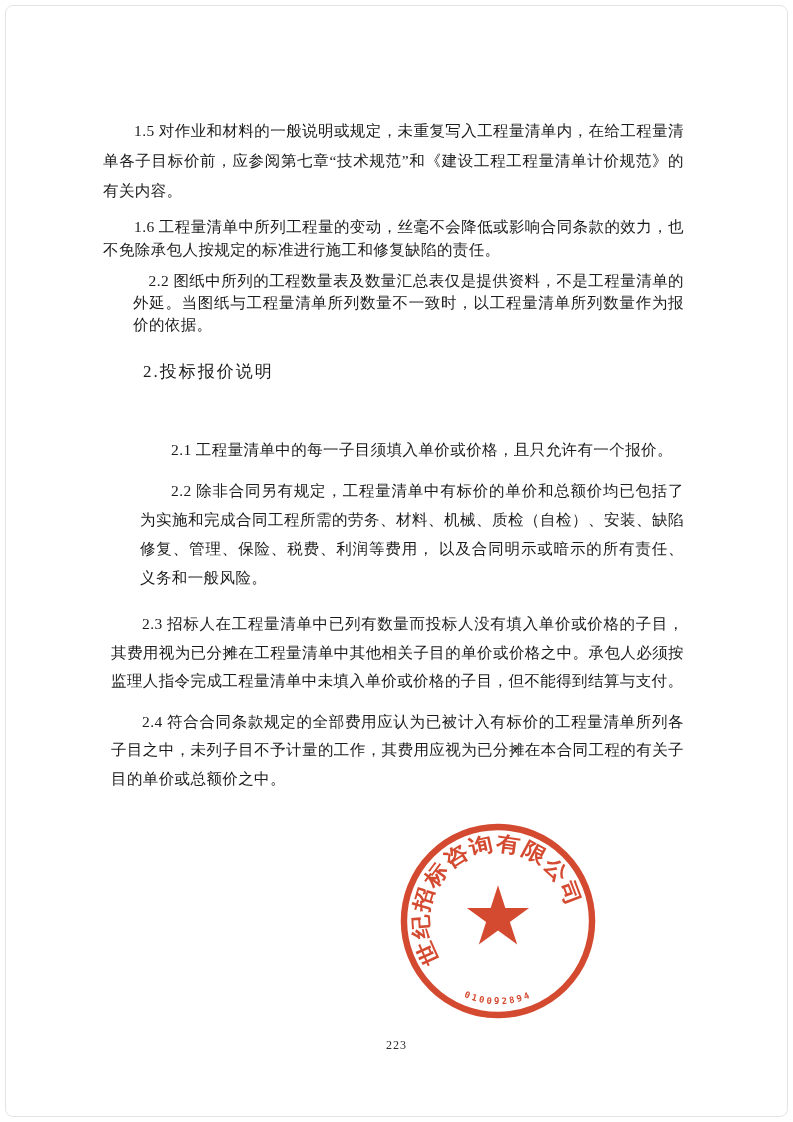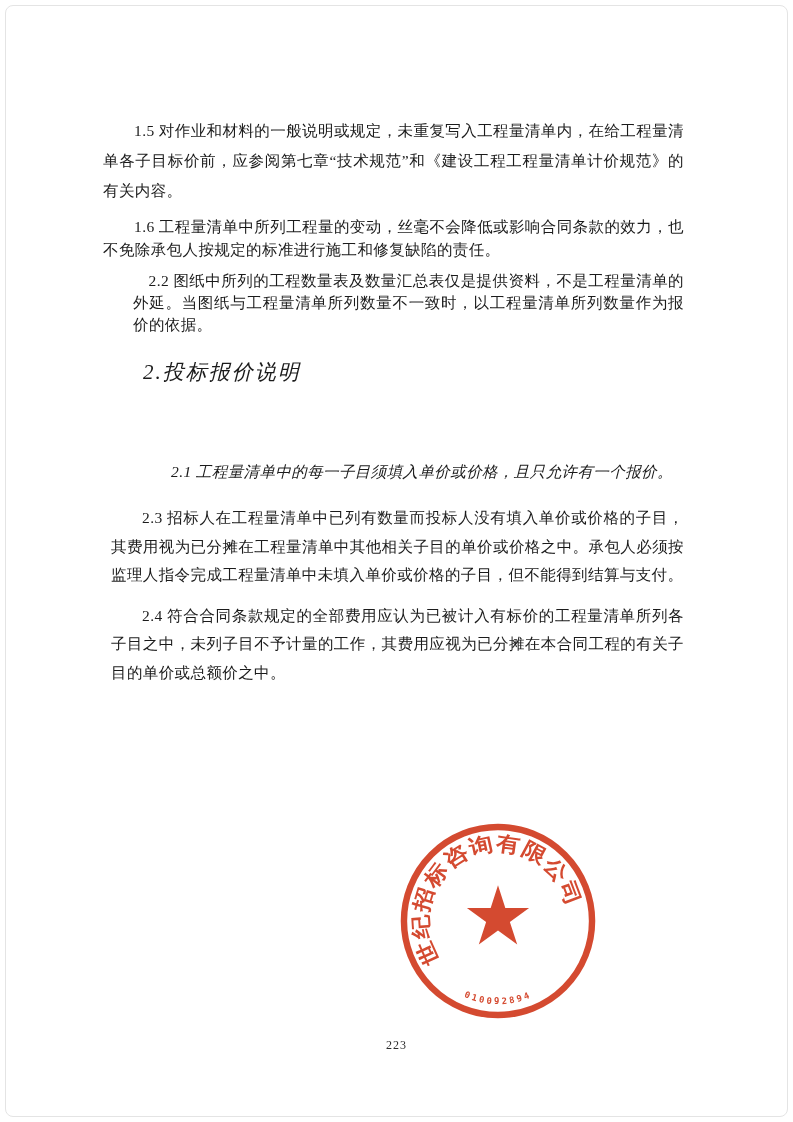--- a/index.html
+++ b/index.html
@@ -30,27 +30,26 @@
     text-align: justify;
     text-justify: inter-ideograph;
   }
   .p-lead   { line-height: 30px; }
   .p-1-4    { line-height: 29px; margin-top: 18px; text-indent: 2em; }
   .p-1-5    { line-height: 30px; margin-top: 28px; text-indent: 2em; }
   .p-1-6    { line-height: 23px; margin-top: 9px;  text-indent: 2em; }
   .p-1-7    { line-height: 22px; margin-top: 9px;  margin-left: 30px; text-indent: 1em; }
   .heading-2 {
     margin: 23px 0 0 40px;
-    font-size: 21px;
+    font-size: 17px;
     line-height: 26px;
     font-weight: 400;
     letter-spacing: 2px;
-    font-style: italic;
   }
-  .p-2-1    { line-height: 28px;   margin-top: 73px; margin-left: 37px; text-indent: 2em; font-style: italic; }
+  .p-2-1    { line-height: 28px;   margin-top: 51px; margin-left: 37px; text-indent: 2em; }
   .p-2-2    { line-height: 29px;   margin-top: 12px; margin-left: 37px; text-indent: 2em; }
   .p-2-3    { line-height: 28.5px; margin-top: 18px; margin-left: 8px;  text-indent: 2em; }
   .p-2-4    { line-height: 28.5px; margin-top: 12px; margin-left: 8px;  text-indent: 2em; }
   .page-number {
     position: absolute;
     top: 1038px; left: 0;
     width: 100%;
     text-align: center;
     font-size: 12px;
     letter-spacing: 1px;
@@ -71,20 +70,21 @@
 <div class="page-frame"></div>
 
 <div class="content">
   <p class="p p-1-5">1.5 对作业和材料的一般说明或规定，未重复写入工程量清单内，在给工程量清单各子目标价前，应参阅第七章“技术规范”和《建设工程工程量清单计价规范》的有关内容。</p>
   <p class="p p-1-6">1.6 工程量清单中所列工程量的变动，丝毫不会降低或影响合同条款的效力，也不免除承包人按规定的标准进行施工和修复缺陷的责任。</p>
   <p class="p p-1-7">2.2  图纸中所列的工程数量表及数量汇总表仅是提供资料，不是工程量清单的外延。当图纸与工程量清单所列数量不一致时，以工程量清单所列数量作为报价的依据。</p>
 
   <h2 class="heading-2">2.投标报价说明</h2>
 
   <p class="p p-2-1">2.1 工程量清单中的每一子目须填入单价或价格，且只允许有一个报价。</p>
+  <p class="p p-2-2">2.2 除非合同另有规定，工程量清单中有标价的单价和总额价均已包括了为实施和完成合同工程所需的劳务、材料、机械、质检（自检）、安装、缺陷修复、管理、保险、税费、利润等费用， 以及合同明示或暗示的所有责任、义务和一般风险。</p>
   <p class="p p-2-3">2.3 招标人在工程量清单中已列有数量而投标人没有填入单价或价格的子目，其费用视为已分摊在工程量清单中其他相关子目的单价或价格之中。承包人必须按监理人指令完成工程量清单中未填入单价或价格的子目，但不能得到结算与支付。</p>
   <p class="p p-2-4">2.4 符合合同条款规定的全部费用应认为已被计入有标价的工程量清单所列各子目之中，未列子目不予计量的工作，其费用应视为已分摊在本合同工程的有关子目的单价或总额价之中。</p>
 </div>
 
 <svg class="seal" viewBox="0 0 200 200" xmlns="http://www.w3.org/2000/svg">
   <defs>
     <path id="seal-arc-top" d="M 31.4 118.4 A 71 71 0 1 1 168.6 118.4" fill="none"></path>
     <path id="seal-arc-bottom" d="M 31.2 148.2 A 84 84 0 0 0 168.8 148.2" fill="none"></path>
   </defs>
 

